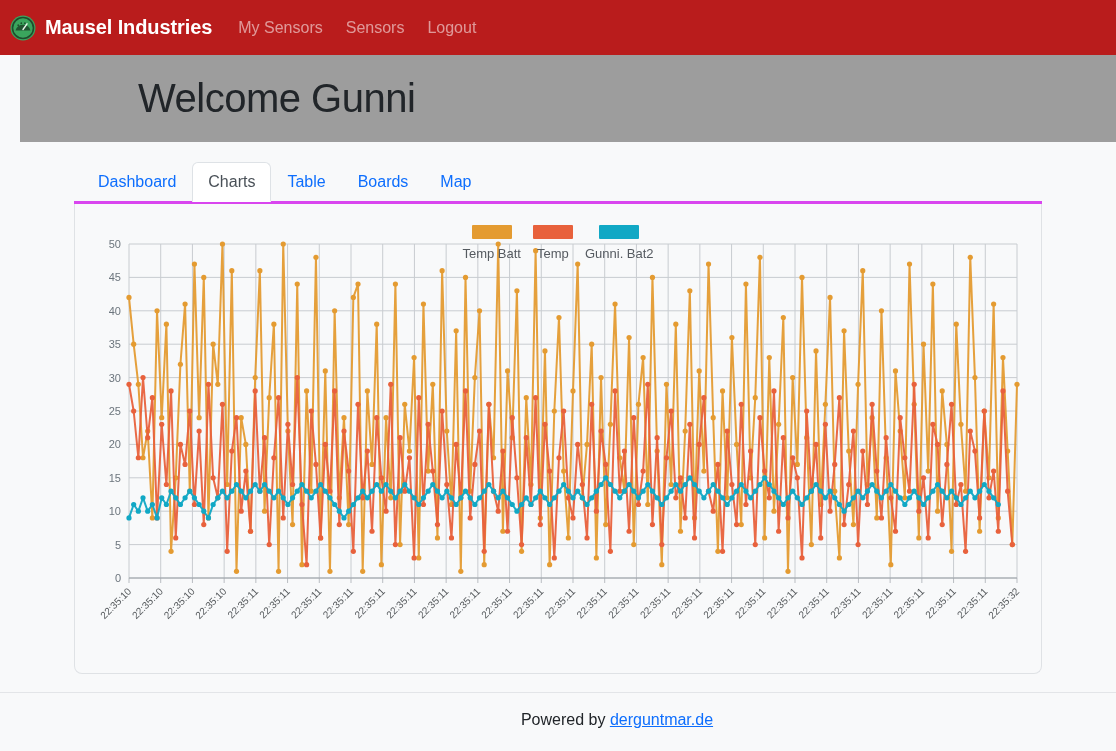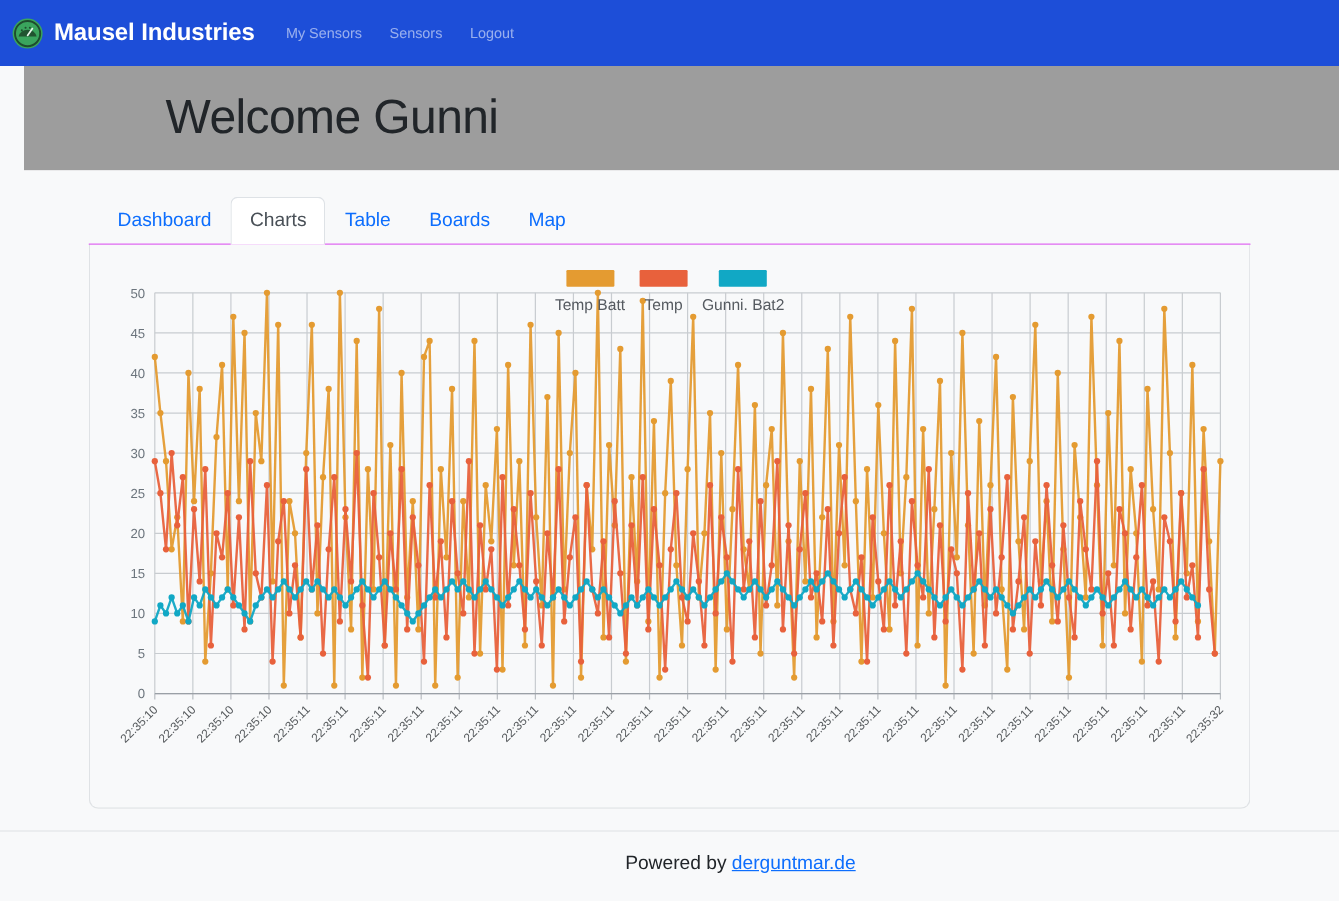--- a/index.html
+++ b/index.html
@@ -7,42 +7,42 @@
     margin: 0; padding: 0;
     width: 1116px; height: 751px;
     background: #f8f9fa;
     font-family: "Liberation Sans", sans-serif;
     overflow: hidden;
   }
 
   
   .navbar {
     height: 55px;
-    background: #1d4ed8;
+    background: #b91c1c;
     display: flex;
     align-items: center;
     padding: 0 0 0 10px;
   }
   .brand {
     display: flex;
     align-items: center;
     gap: 9px;
     color: #ffffff;
     font-size: 20px;
     font-weight: 600;
     letter-spacing: -0.1px;
     margin-right: 26px;
     text-decoration: none;
     cursor: pointer;
   }
   .brand-icon { display: block; width: 26px; height: 26px; }
   .nav-links { display: flex; align-items: center; gap: 23px; }
   .nav-link {
     color: rgba(255,255,255,0.55);
-    font-size: 12px;
+    font-size: 16px;
     text-decoration: none;
     cursor: pointer;
     white-space: nowrap;
   }
 
   
   .jumbotron {
     height: 87px;
     background: #9d9d9d;
     display: flex;
@@ -66,21 +66,21 @@
   .container {
     width: 968px;
     margin: 0 auto;
     padding: 0;
   }
 
   
   .tabs {
     display: flex;
     align-items: flex-end;
-    border-bottom: 1px solid #d946ef;
+    border-bottom: 3px solid #d946ef;
     padding-left: 8px;
     height: 40px;
   }
   .tab {
     font-size: 16px;
     color: #0d6efd;
     padding: 8px 15px 8px 15px;
     cursor: pointer;
     text-decoration: none;
     border: 1px solid transparent;

